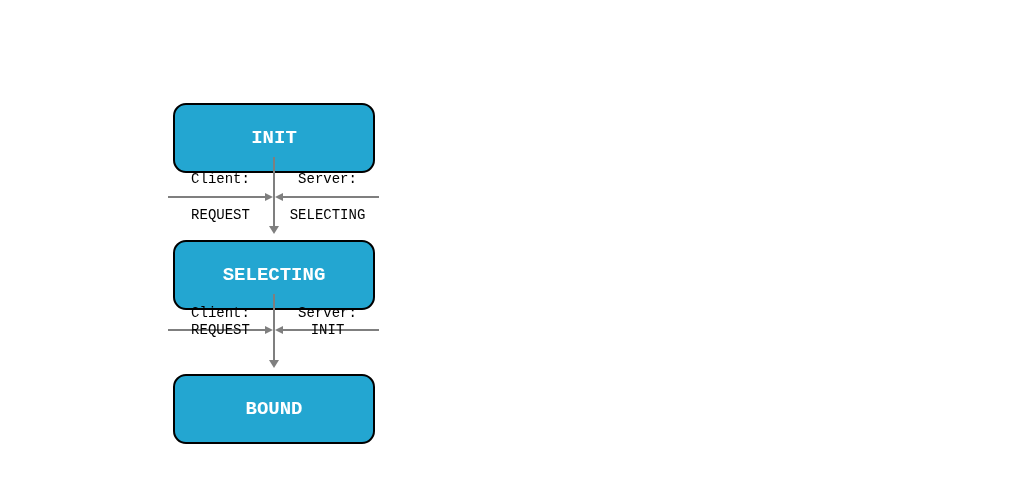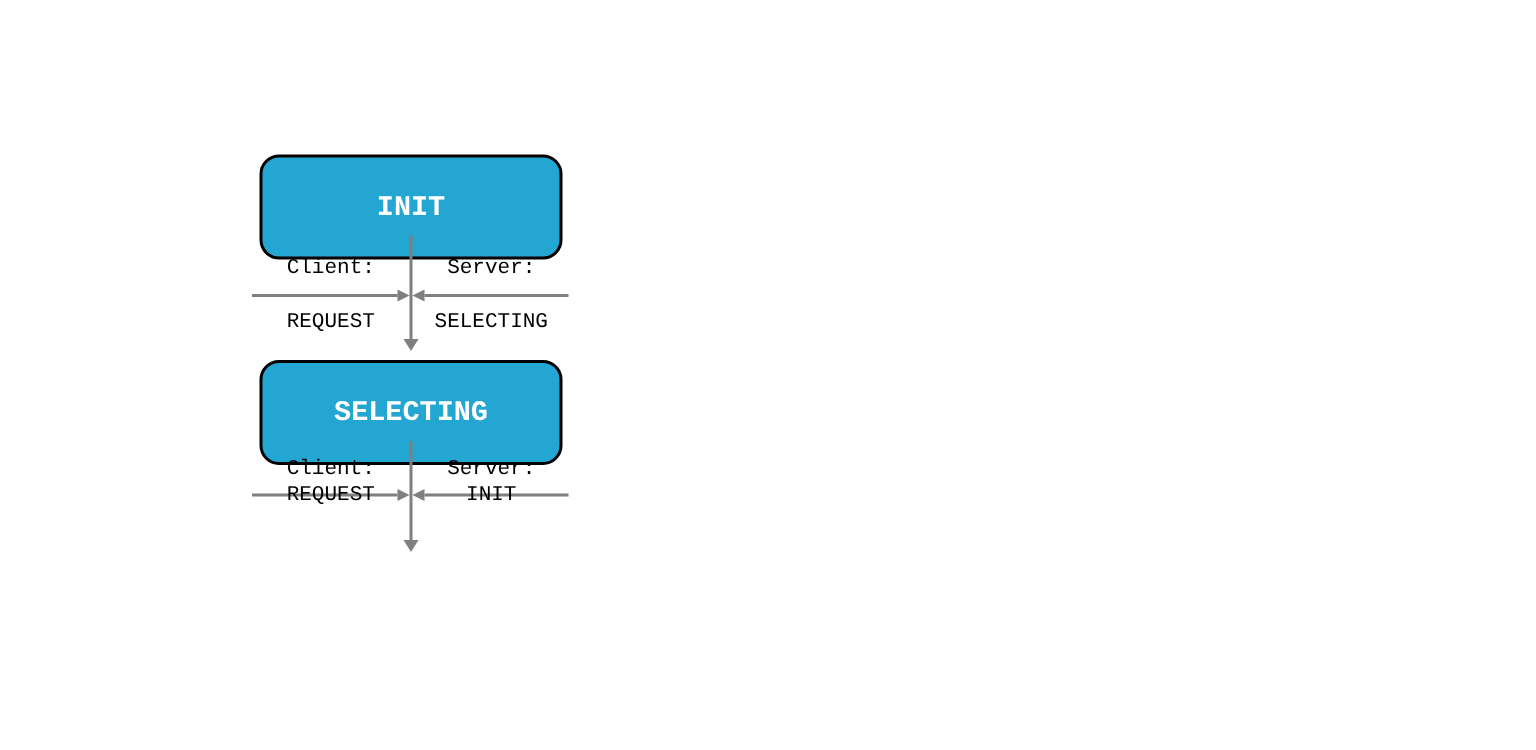--- a/index.html
+++ b/index.html
@@ -116,14 +116,17 @@
     <div class="hline right"></div>
     <div class="head point-left"></div>
 
     <div class="msg left">REQUEST</div>
     <div class="msg right">INIT</div>
 
     <div class="vline"></div>
     <div class="head point-down"></div>
   </div>
 
+  <div class="state s2">
+    <span class="state-label">BOUND</span>
+  </div>
 
 </div>
 
 </body></html>

